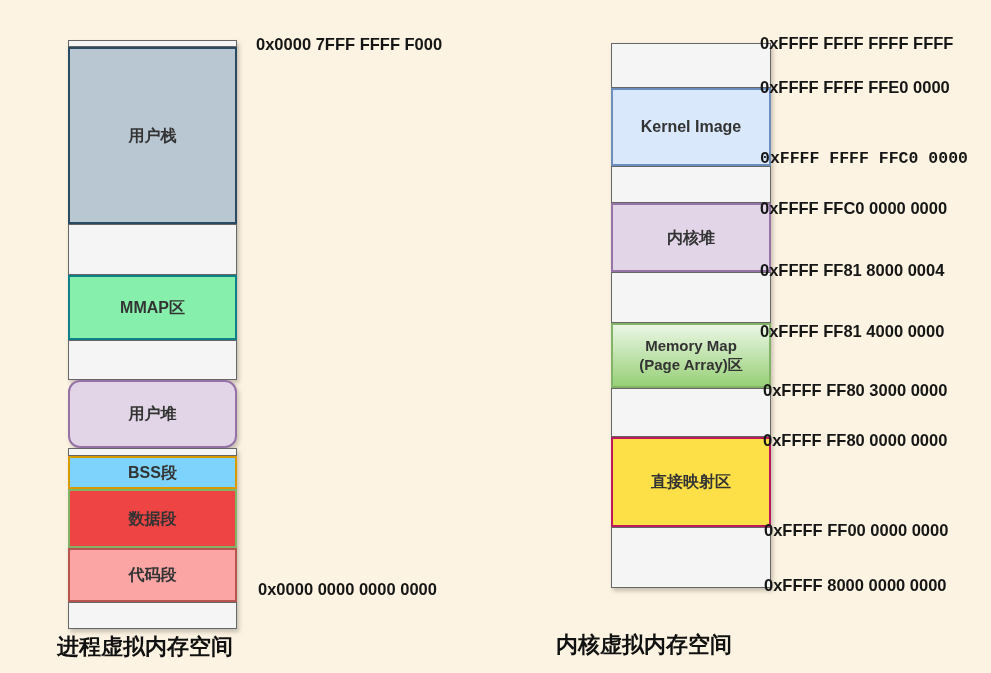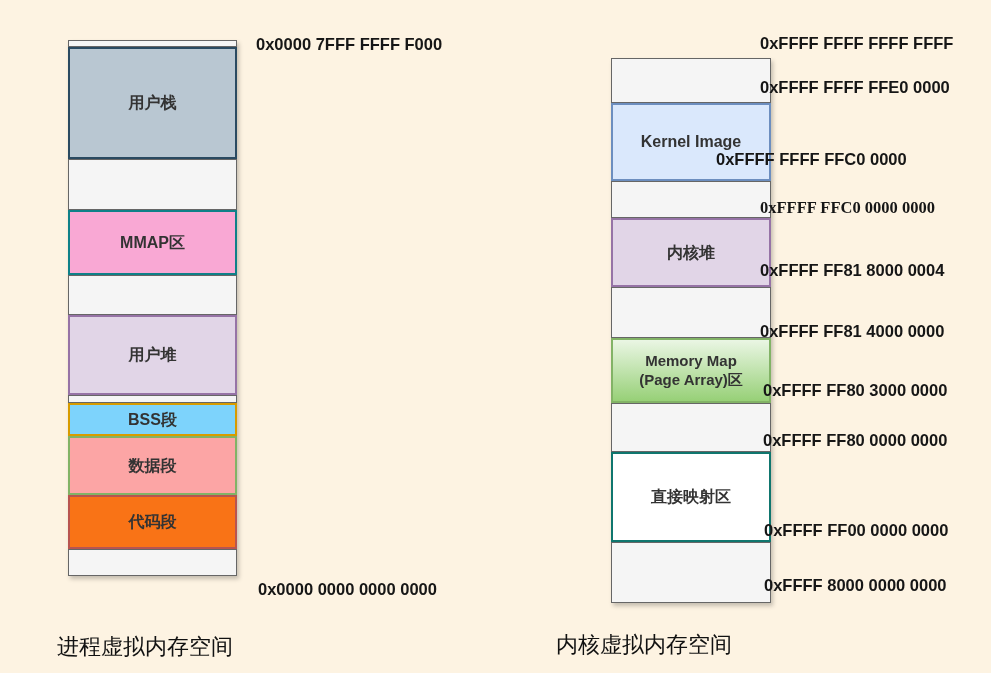--- a/index.html
+++ b/index.html
@@ -10,70 +10,70 @@
   }
   .column{position:absolute;filter:drop-shadow(2px 3px 2px rgba(0,0,0,0.22));}
   .seg{
     box-sizing:border-box;width:100%;
     display:flex;flex-direction:column;align-items:center;justify-content:center;
     font-weight:bold;font-size:16px;color:#333;text-align:center;line-height:1.25;
   }
   .strip{background:#f5f5f5;border:1px solid #666;}
   .gap{background:#f5f5f5;border:1px solid #666;}
   .user-stack{background:#b9c7d2;border:2px solid #2a4a61;}
-  .direct-map{background:#ffffff;border:2px solid #0f766e;}
-  .mmap{background:#f9a8d4;border:2px solid #0e8088;}
+  .direct-map{background:#fde047;border:2px solid #be185d;}
+  .mmap{background:#86efac;border:2px solid #0e8088;}
   .heap{background:#e1d5e7;border:2px solid #9673a6;}
   .bss{background:#7dd3fc;border:2px solid #d79b00;}
-  .data-seg{background:#fca5a5;border:2px solid #82b366;}
-  .code-seg{background:#f97316;border:2px solid #b85450;}
+  .data-seg{background:#ef4444;border:2px solid #82b366;}
+  .code-seg{background:#fca5a5;border:2px solid #b85450;}
   .kernel-image{background:#dae8fc;border:2px solid #6c8ebf;}
   .memmap{background:linear-gradient(180deg,#eaf6e4 0%,#97d077 100%);border:2px solid #82b366;font-size:15px;}
   .addr{
     position:absolute;height:22px;line-height:22px;
     font-weight:bold;font-size:16.5px;color:#161616;white-space:nowrap;
   }
   .caption{
-    position:absolute;font-weight:normal;font-size:22px;color:#111;white-space:nowrap;
+    position:absolute;font-weight:bold;font-size:22px;color:#111;white-space:nowrap;
   }
 </style>
 </head>
 <body>
 
 <div class="column" style="left:68px;top:40px;width:169px;">
   <div class="seg strip" style="height:7px;"></div>
-  <div class="seg user-stack" style="height:112px;">
+  <div class="seg user-stack" style="height:177px;">
       <span>用户栈</span>
     </div>
   <div class="seg gap" style="height:51px;"></div>
   <div class="seg mmap" style="height:65px;">
       <span>MMAP区</span>
     </div>
   <div class="seg gap" style="height:40px;"></div>
-  <div class="seg heap" style="height:80px;">
+  <div class="seg heap" style="height:68px;border-radius:12px;">
       <span>用户堆</span>
     </div>
   <div class="seg gap" style="height:8px;"></div>
   <div class="seg bss" style="height:33px;">
       <span>BSS段</span>
     </div>
   <div class="seg data-seg" style="height:59px;">
       <span>数据段</span>
     </div>
   <div class="seg code-seg" style="height:54px;">
       <span>代码段</span>
     </div>
   <div class="seg strip" style="height:27px;"></div>
 </div>
 
 <div class="addr" style="left:256px;top:33px;">0x0000 7FFF FFFF F000</div>
 <div class="addr" style="left:258px;top:578px;">0x0000 0000 0000 0000</div>
 <div class="caption" style="left:57px;top:632px;">进程虚拟内存空间</div>
 
-<div class="column" style="left:563px;top:58px;width:160px;padding-left:48px;">
+<div class="column" style="left:563px;top:43px;width:160px;padding-left:48px;">
   <div class="seg strip" style="height:45px;"></div>
   <div class="seg kernel-image" style="height:78px;">
       <span>Kernel Image</span>
     </div>
   <div class="seg gap" style="height:37px;"></div>
   <div class="seg heap" style="height:69px;">
       <span>内核堆</span>
     </div>
   <div class="seg gap" style="height:51px;"></div>
   <div class="seg memmap" style="height:65px;">
@@ -82,22 +82,22 @@
   </div>
   <div class="seg gap" style="height:49px;"></div>
   <div class="seg direct-map" style="height:90px;">
       <span>直接映射区</span>
     </div>
   <div class="seg strip" style="height:61px;"></div>
 </div>
 
 <div class="addr" style="left:760px;top:32px;">0xFFFF FFFF FFFF FFFF</div>
 <div class="addr" style="left:760px;top:76px;">0xFFFF FFFF FFE0 0000</div>
-<div class="addr" style="left:716px;top:148px;">0xFFFF FFFF FFC0 0000</div>
-<div class="addr" style="left:760px;top:197px;font-family:Liberation Serif, serif;">0xFFFF FFC0 0000 0000</div>
+<div class="addr" style="left:760px;top:148px;font-family:Liberation Mono, monospace;">0xFFFF FFFF FFC0 0000</div>
+<div class="addr" style="left:760px;top:197px;">0xFFFF FFC0 0000 0000</div>
 <div class="addr" style="left:760px;top:259px;">0xFFFF FF81 8000 0004</div>
 <div class="addr" style="left:760px;top:320px;">0xFFFF FF81 4000 0000</div>
 <div class="addr" style="left:763px;top:379px;">0xFFFF FF80 3000 0000</div>
 <div class="addr" style="left:763px;top:429px;">0xFFFF FF80 0000 0000</div>
 <div class="addr" style="left:764px;top:519px;">0xFFFF FF00 0000 0000</div>
 <div class="addr" style="left:764px;top:574px;">0xFFFF 8000 0000 0000</div>
 
 <div class="caption" style="left:556px;top:630px;">内核虚拟内存空间</div>
 
 </body></html>

